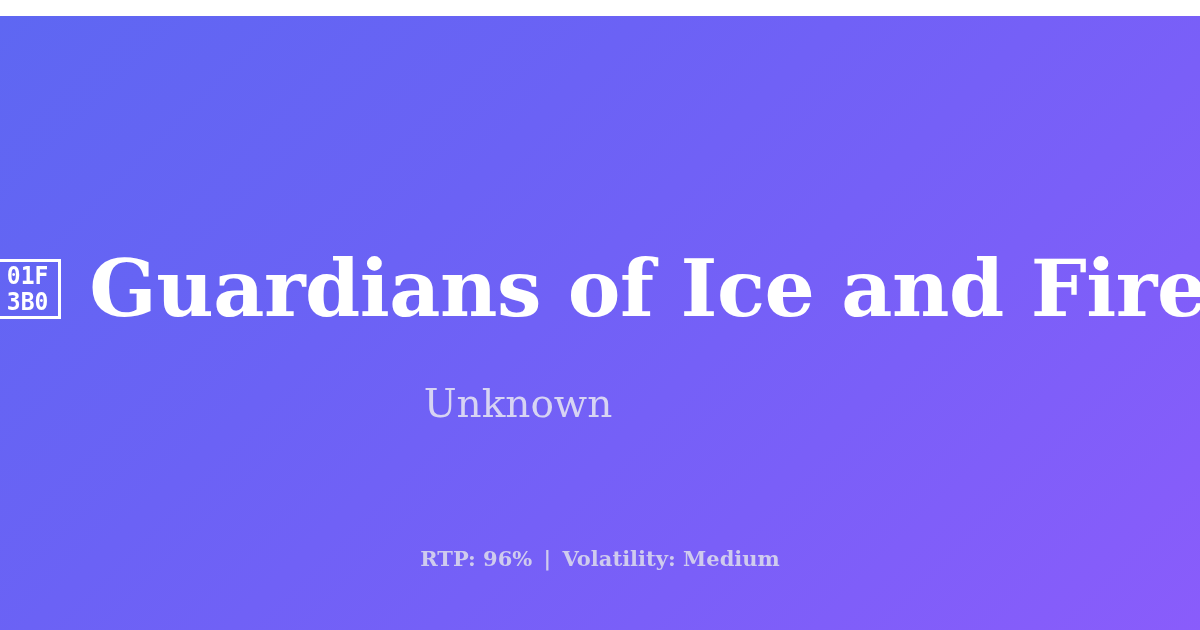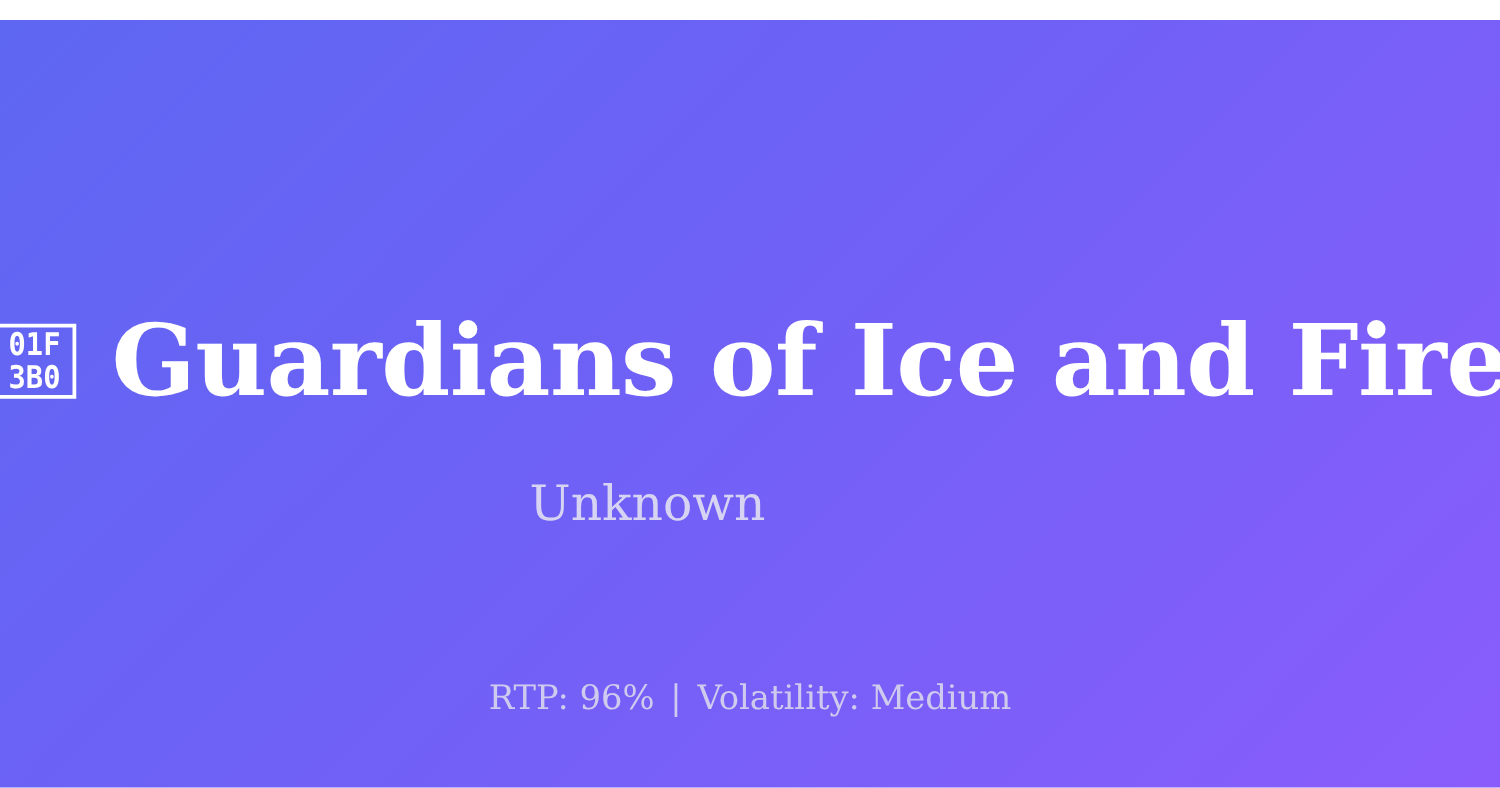--- a/index.html
+++ b/index.html
@@ -92,22 +92,22 @@
   }
 
   
   .meta {
     position: absolute;
     top: 527px;
     left: 0;
     width: 1200px;
     text-align: center;
     font-family: "DejaVu Serif", serif;
-    font-weight: 400;
-    font-size: 27px;
+    font-weight: 700;
+    font-size: 21px;
     line-height: 32px;
     color: #cfcbee;
     margin: 0;
   }
   .meta .sep {
     padding: 0 4px;
   }
 </style>
 </head>
 <body>

